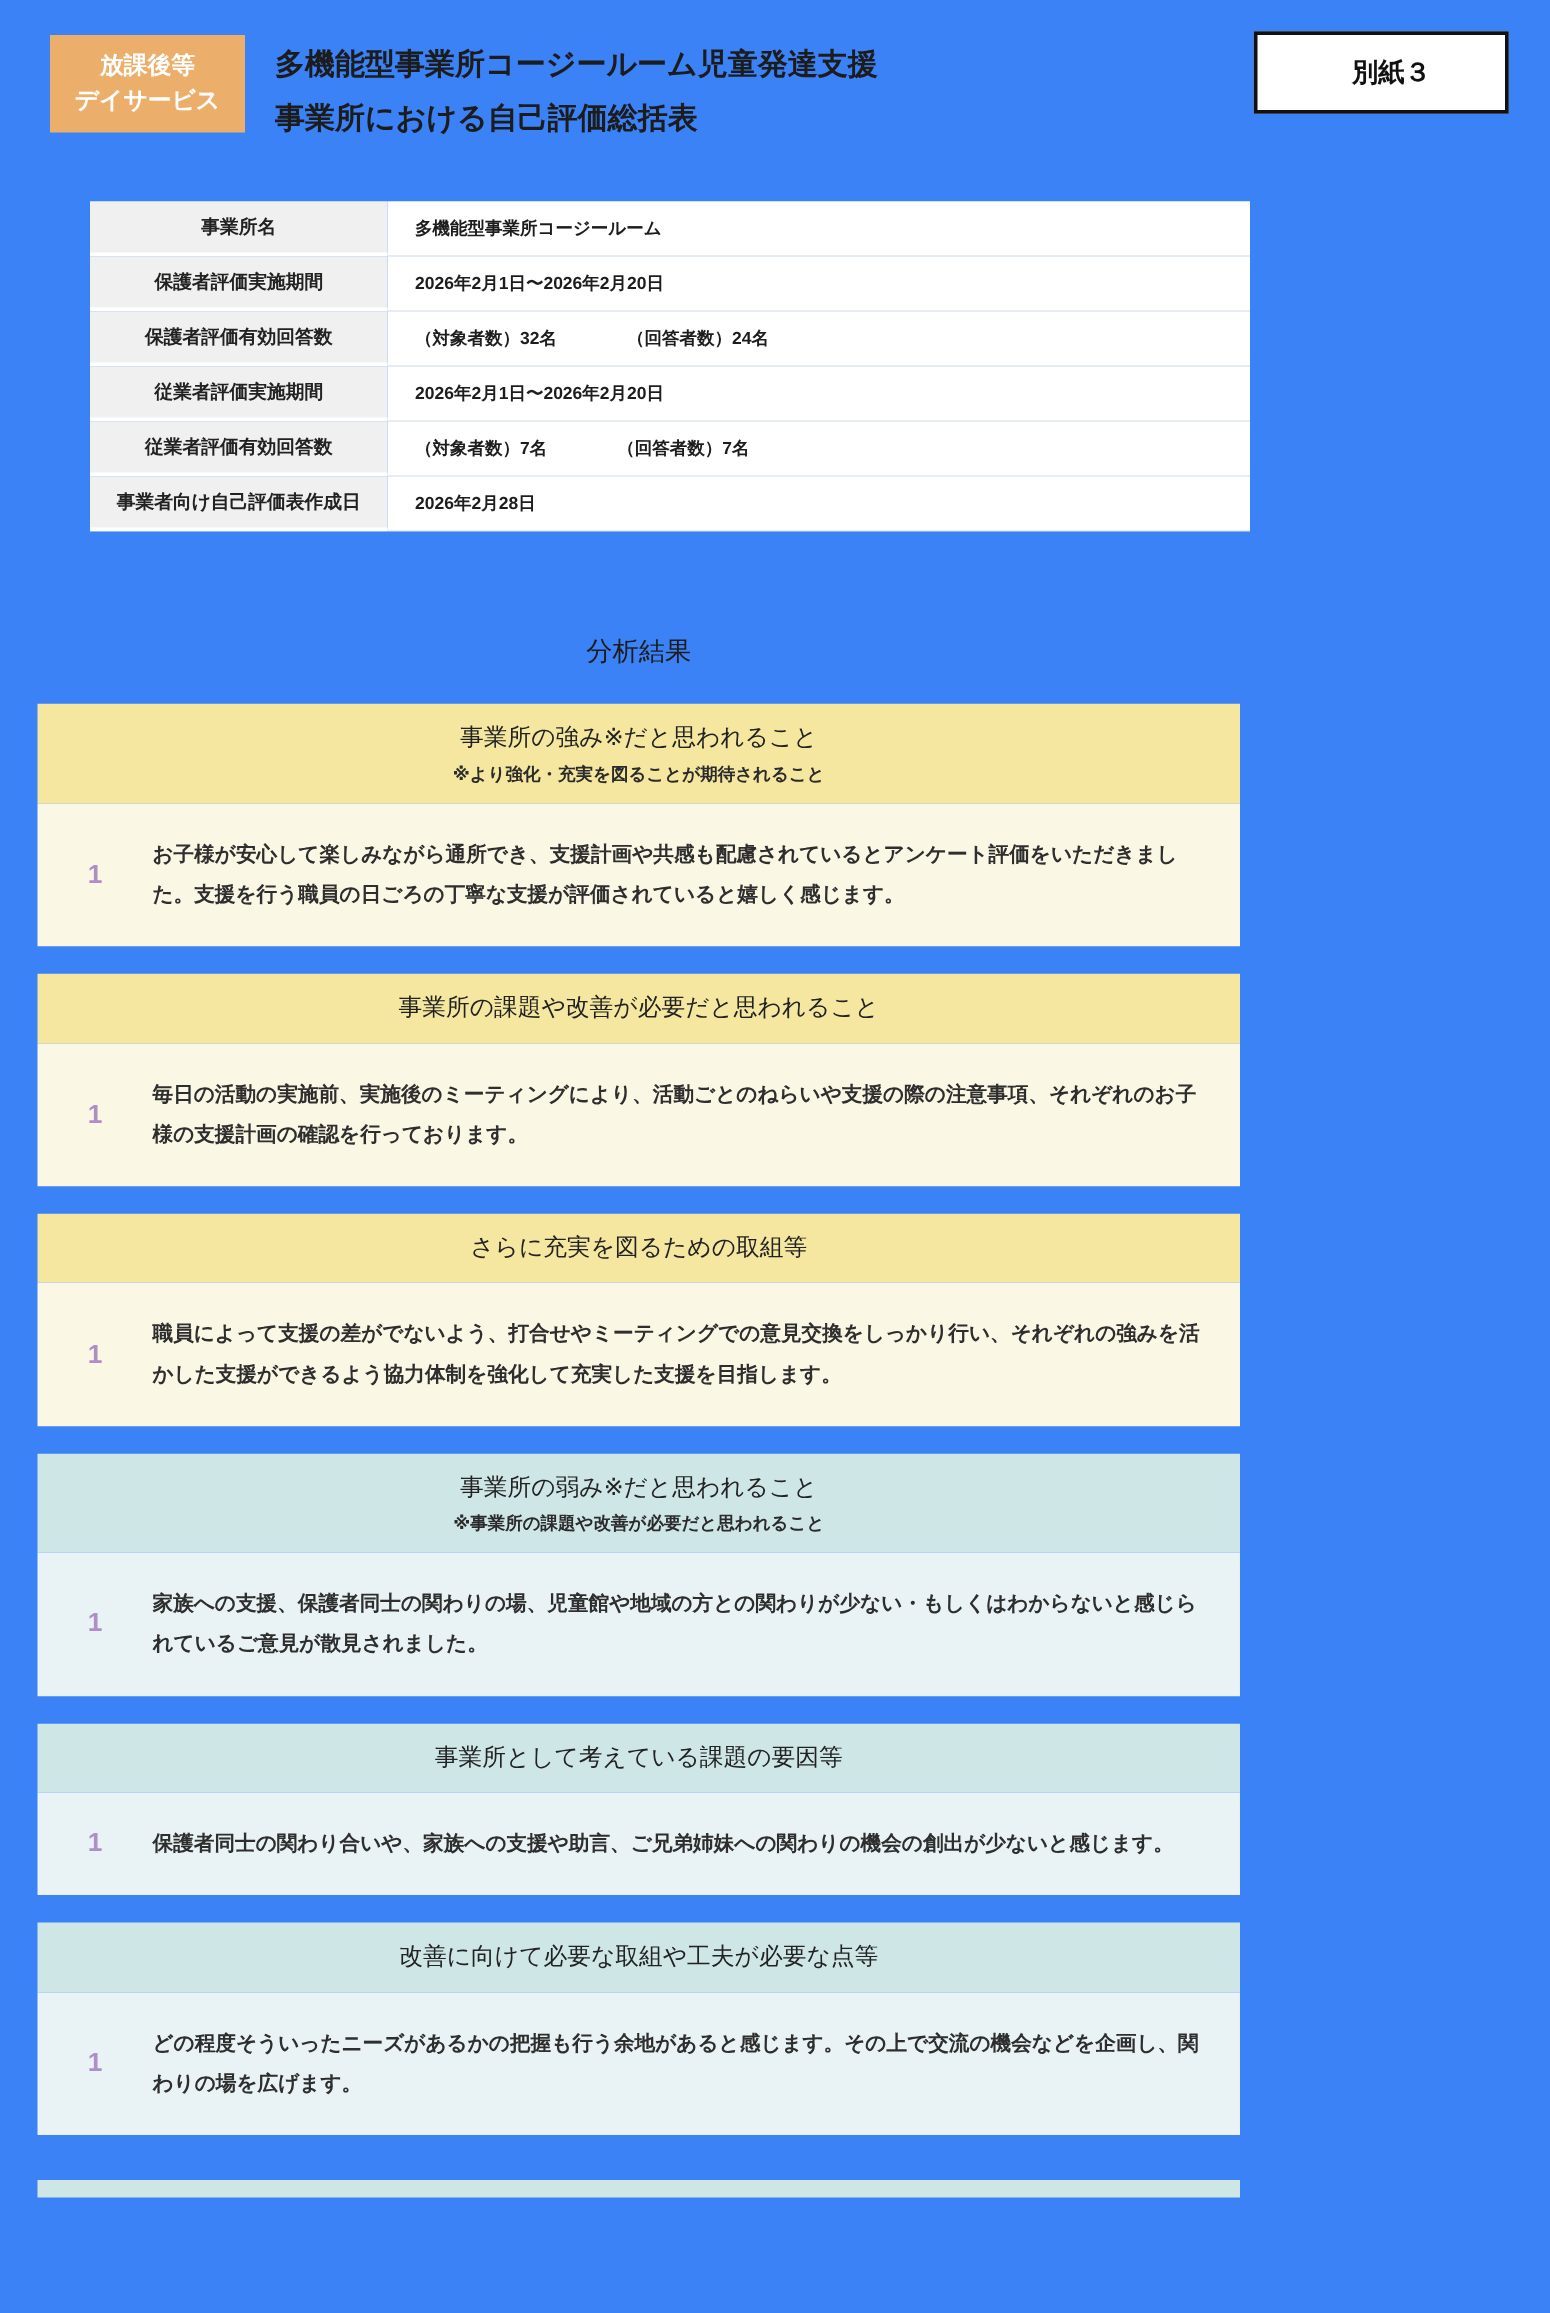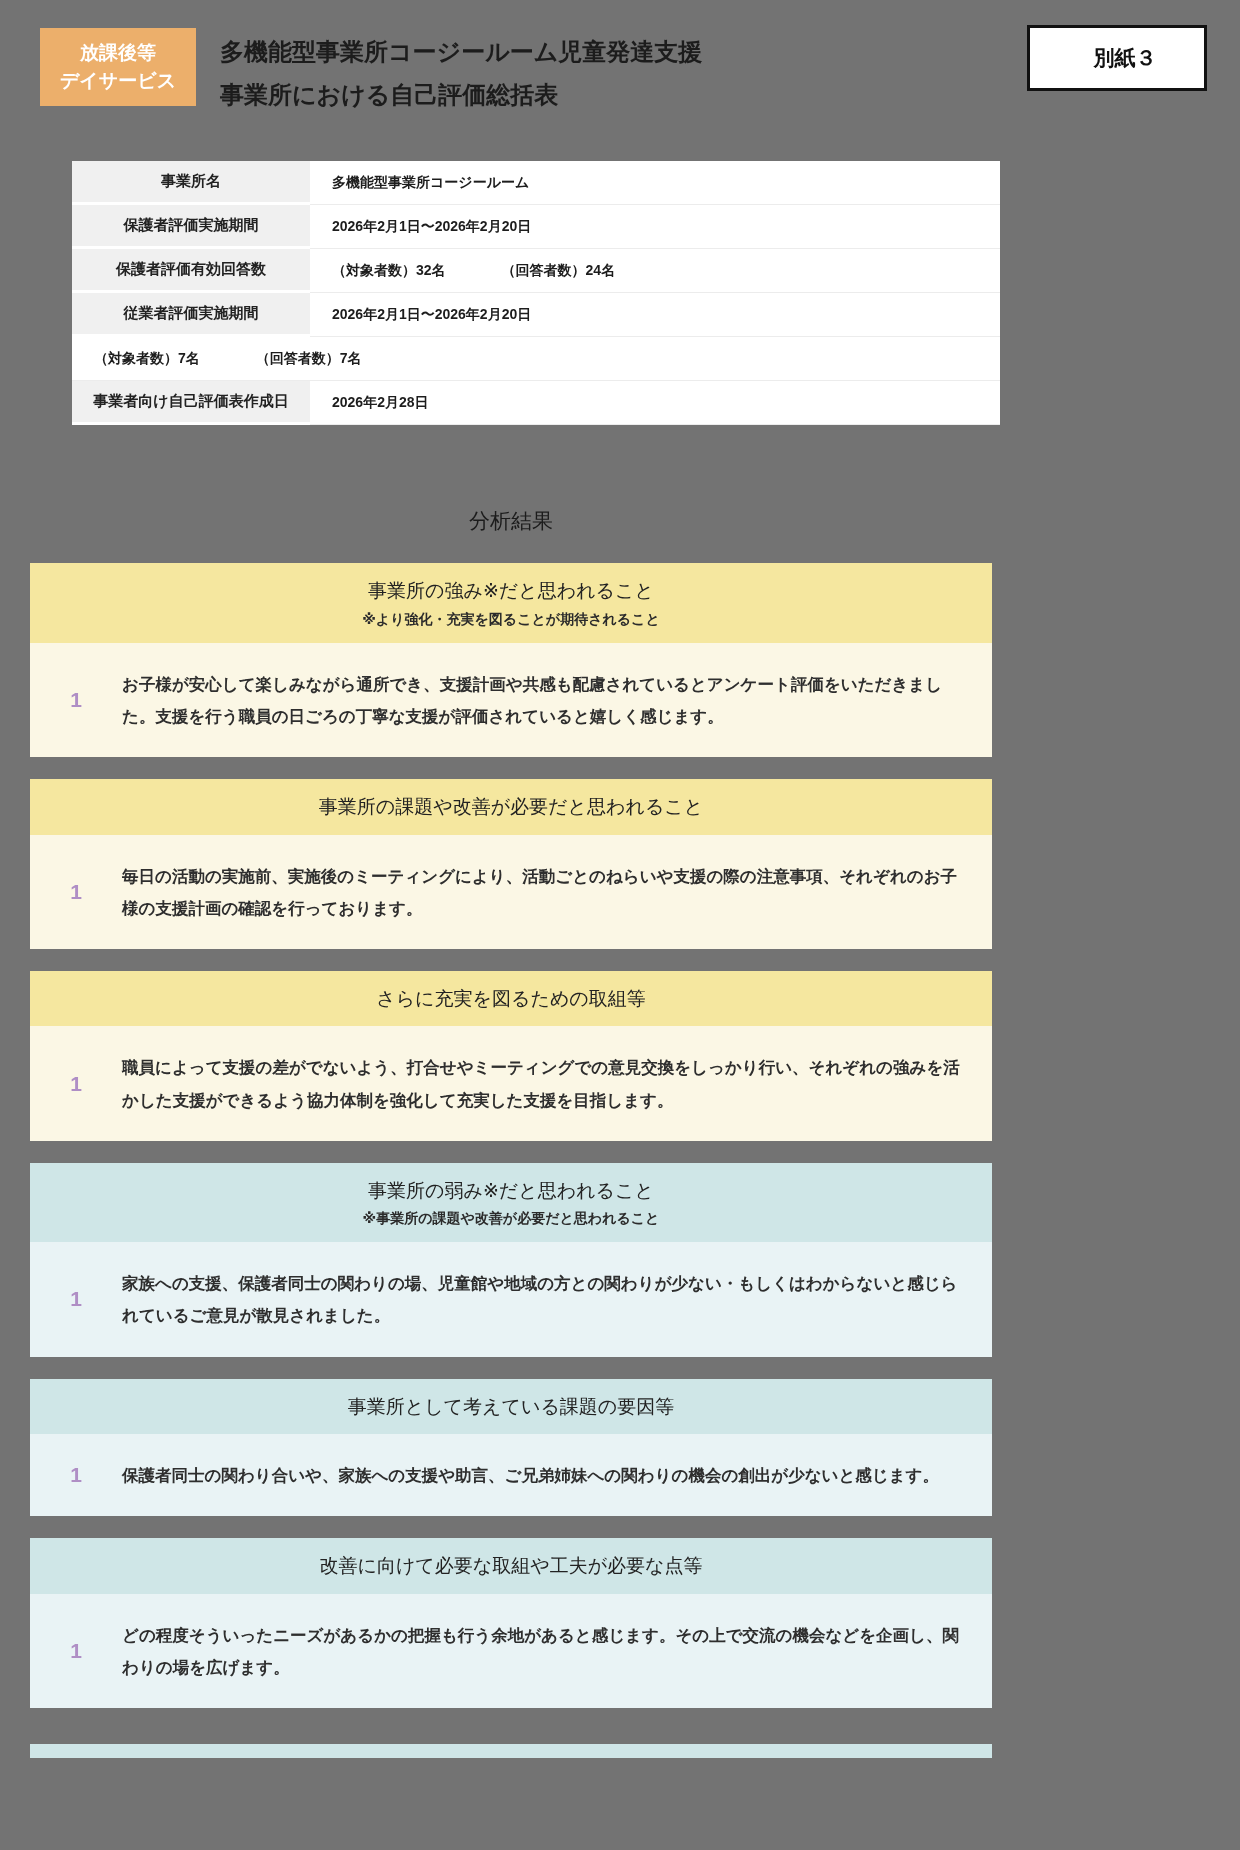--- a/index.html
+++ b/index.html
@@ -2,39 +2,39 @@
 <html lang="ja"><head>
 <meta charset="utf-8">
 <style>
   * { box-sizing: border-box; margin: 0; padding: 0; }
   html, body { background: #ffffff; }
   .page {
     position: relative;
     width: 1240px;
     height: 1850px;
     margin: 0 auto;
-    background: #737373;
+    background: #3b82f6;
     overflow: hidden;
     font-family: "Liberation Sans", "DejaVu Sans", sans-serif;
     color: #222222;
   }
 
   
   .header { display: flex; align-items: flex-start; padding: 28px 40px 0 40px; }
   .badge {
     width: 156px; height: 78px; flex: none;
     background: #ECAF6B; color: #ffffff;
     display: flex; flex-direction: column; align-items: center; justify-content: center;
     font-weight: bold; font-size: 19px; line-height: 1.45; text-align: center;
   }
   .title-block { margin-left: 24px; padding-top: 2px; }
   .title-line { font-size: 24px; font-weight: bold; color: #1c1c1c; line-height: 1.8; }
   .corner-box {
     position: absolute; top: 25px; right: 33px;
-    width: 180px; height: 66px;
+    width: 204px; height: 66px;
     border: 3px solid #111111;
     display: flex; align-items: center; justify-content: center;
     font-size: 21px; font-weight: bold; color: #111111;
     background: #ffffff;
     padding-left: 16px;
   }
 
   
   .info-table { margin: 45px 0 0 72px; width: 928px; }
   .info-row { display: flex; height: 44px; }
@@ -129,20 +129,21 @@
         <span class="v2">（回答者数）24名</span>
       </div>
     </div>
     <div class="info-row">
       <div class="info-label">従業者評価実施期間</div>
       <div class="info-value">
         <span>2026年2月1日〜2026年2月20日</span>
       </div>
     </div>
     <div class="info-row">
+      <div class="info-label">従業者評価有効回答数</div>
       <div class="info-value">
         <span>（対象者数）7名</span>
         <span class="v2">（回答者数）7名</span>
       </div>
     </div>
     <div class="info-row">
       <div class="info-label">事業者向け自己評価表作成日</div>
       <div class="info-value">
         <span>2026年2月28日</span>
       </div>

